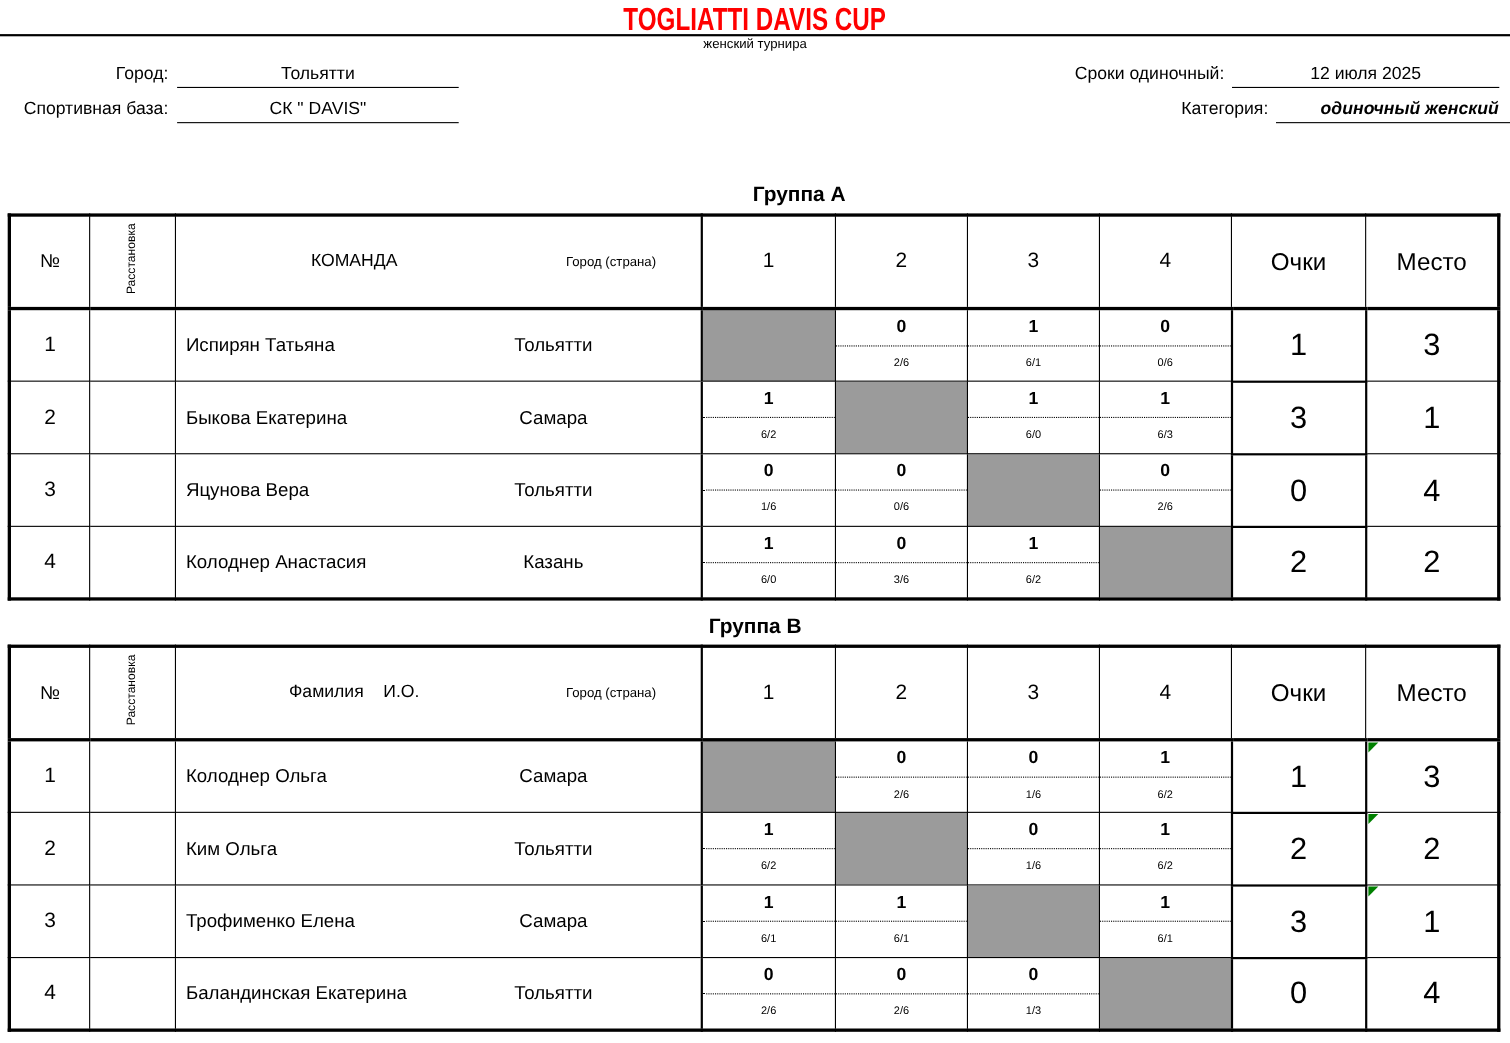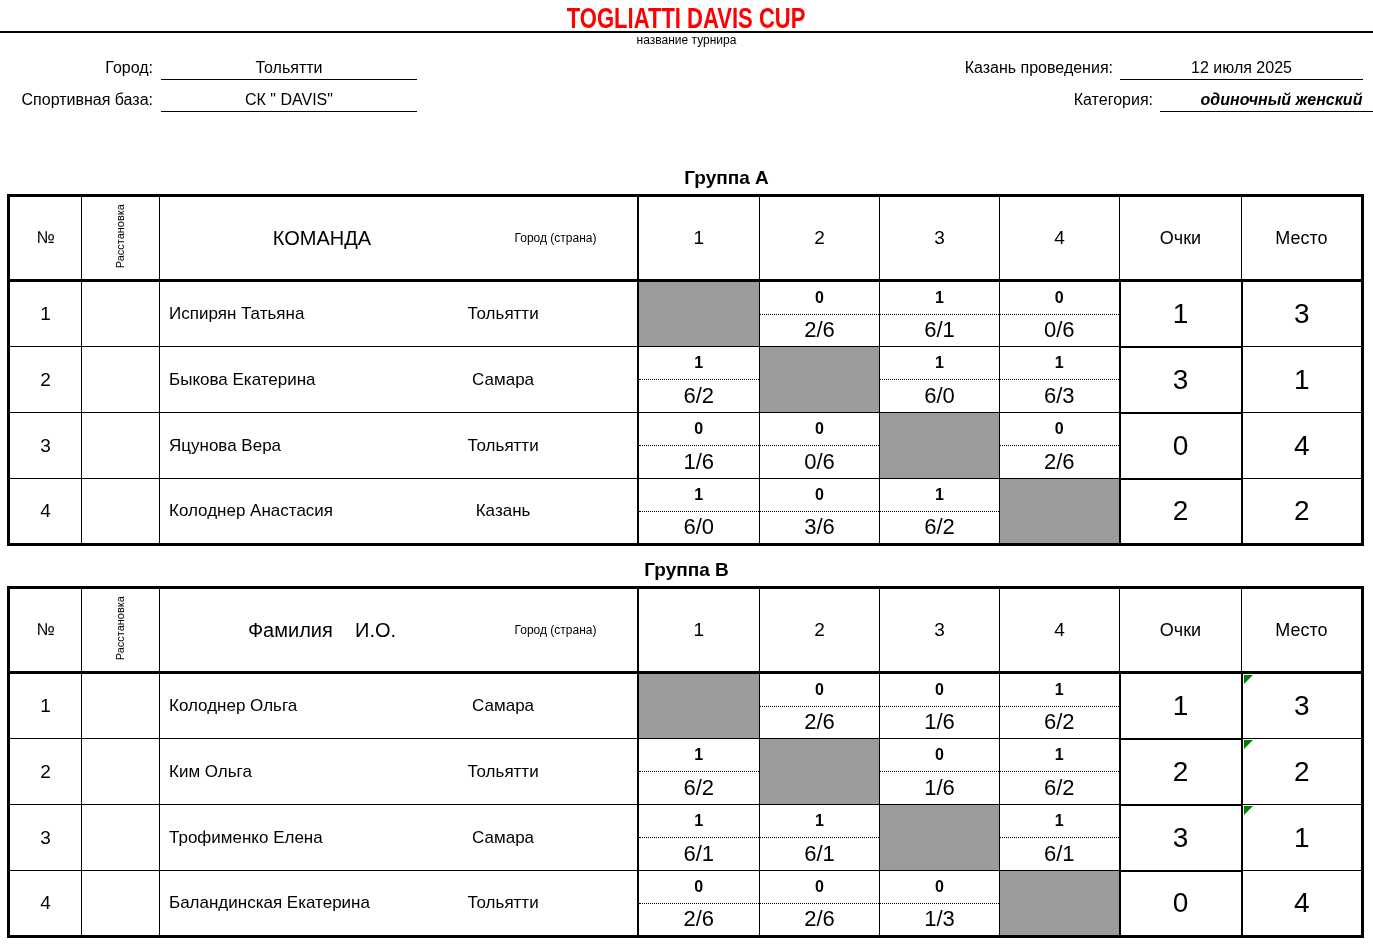--- a/index.html
+++ b/index.html
@@ -36,61 +36,61 @@
   .grp th,.grp td{border:1px solid #000;text-align:center;vertical-align:middle;padding:0;overflow:hidden;}
   .grp thead tr{height:85px;}
   .grp tbody tr{height:66px;}
   .grp thead th{border-bottom:3px solid #000;font-weight:400;}
   .h-num{font-size:17px;}
   .h-seed .vtext{
     display:inline-block;writing-mode:vertical-rl;transform:rotate(180deg);
     font-size:11px;line-height:1;white-space:nowrap;
   }
   .h-name{position:relative;border-right:2px solid #000 !important;}
-  .h-team{position:absolute;left:16%;width:36%;top:50%;transform:translateY(-50%);font-size:20px;}
+  .h-team{position:absolute;left:16%;width:36%;top:50%;transform:translateY(-50%);font-size:16px;}
   .h-citylab{position:absolute;left:69%;width:28%;top:50%;transform:translateY(-50%);font-size:12px;}
   .h-col{font-size:19px;}
-  .h-points,.h-place{font-size:18px;}
+  .h-points,.h-place{font-size:22px;}
   .c-num{font-size:19px;}
   .c-name{position:relative;border-right:2px solid #000 !important;margin-top:12px;}
   .pname{position:absolute;left:9px;top:50%;transform:translateY(-50%);font-size:17px;white-space:nowrap;}
   .pcity{position:absolute;left:58%;width:28%;top:50%;transform:translateY(-50%);font-size:17px;text-align:center;}
   .c-match{padding:0;}
   .c-match.diag{background:#9B9B9B;}
   .mwrap{display:flex;flex-direction:column;height:64px;}
   .mwin{flex:1;display:flex;align-items:center;justify-content:center;font-size:16px;font-weight:700;border-bottom:1px dotted #000;}
-  .mscore{flex:1;display:flex;align-items:center;justify-content:center;font-size:22px;}
+  .mscore{flex:1;display:flex;align-items:center;justify-content:center;font-size:10px;}
   .c-points{border:2px solid #000 !important;font-size:28px;}
   .c-place{font-size:28px;position:relative;}
   .tri{
     position:absolute;top:1px;left:1px;width:0;height:0;
     border-top:9px solid #008000;border-right:9px solid transparent;
   }
 </style>
 </head>
 <body>
 
 <div class="page">
 
   <div class="title-wrap">
     <span class="title">TOGLIATTI DAVIS CUP</span>
   </div>
   <div class="title-rule"></div>
-  <div class="caption">название турнира</div>
+  <div class="caption">женский турнира</div>
 
   <div class="frow r1l">
     <div class="flabel wl">Город:</div>
     <div class="fvalue vl">Тольятти</div>
   </div>
   <div class="frow r2l">
     <div class="flabel wl">Спортивная база:</div>
     <div class="fvalue vl">СК " DAVIS"</div>
   </div>
   <div class="frow r1r">
-    <div class="flabel wr">Казань проведения:</div>
+    <div class="flabel wr">Сроки одиночный:</div>
     <div class="fvalue vr">12 июля 2025</div>
   </div>
   <div class="frow r2r">
     <div class="flabel wr">Категория:</div>
     <div class="fvalue vr cat">одиночный женский</div>
   </div>
 
   <div class="gtitle gt-a">Группа А</div>
 
   <table class="grp tbl-a">

